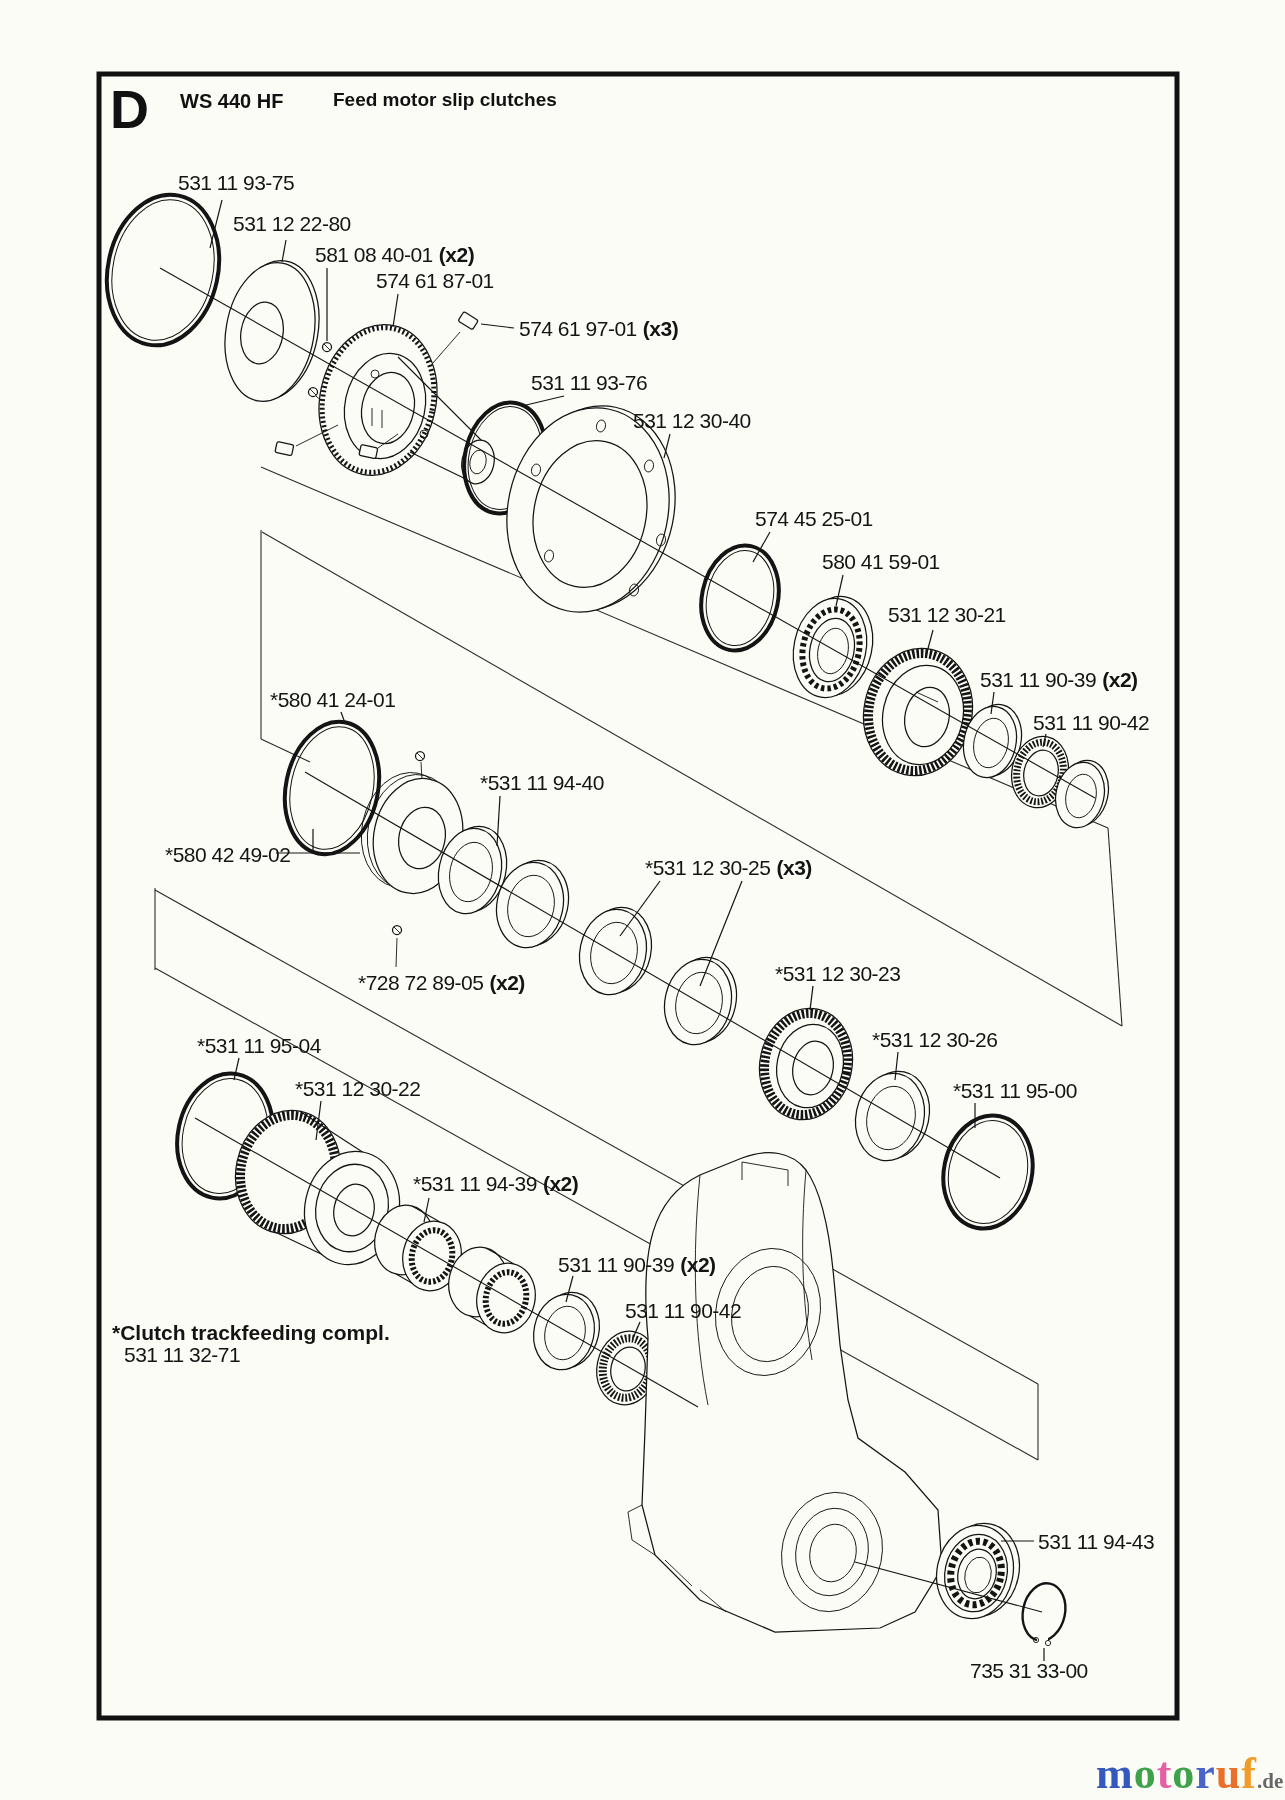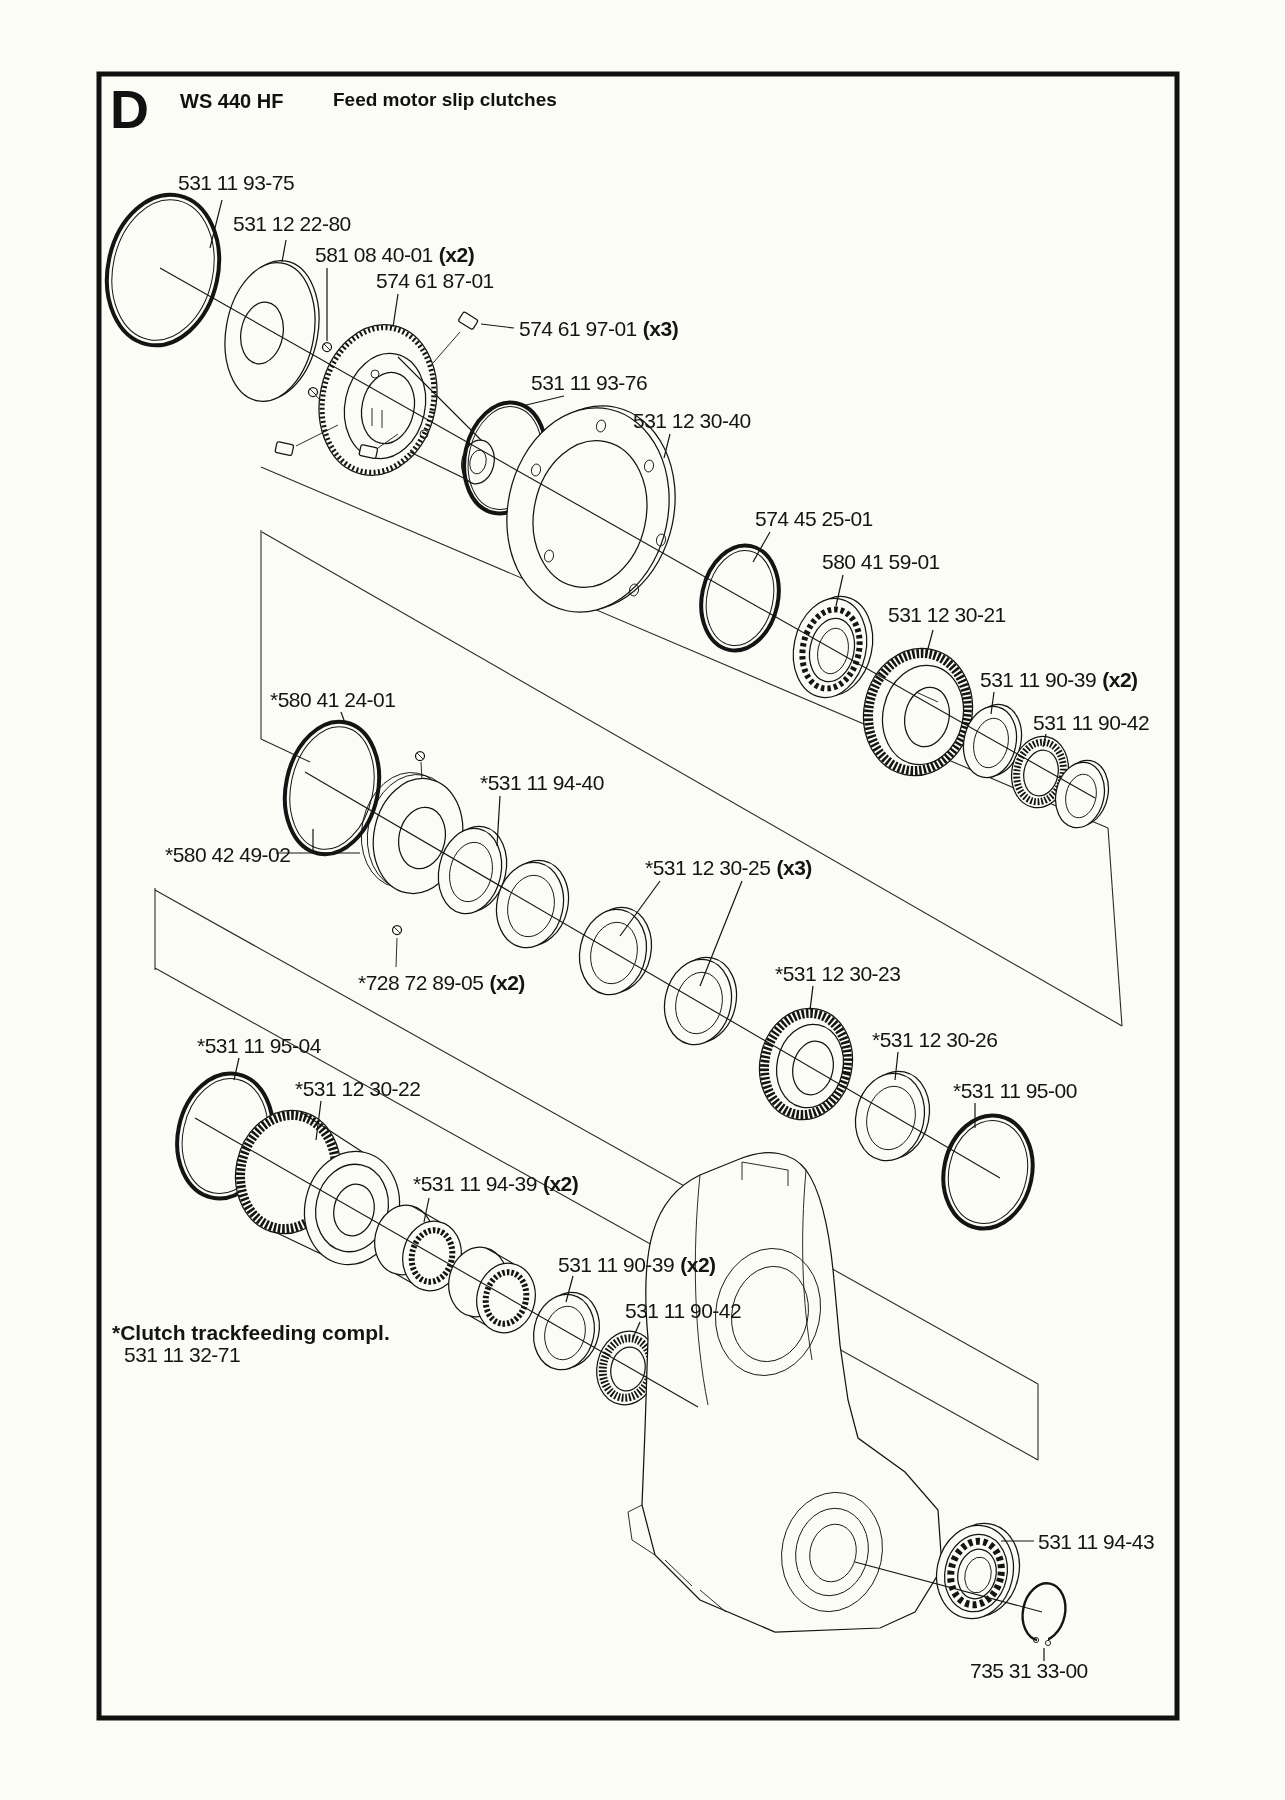--- a/index.html
+++ b/index.html
@@ -361,13 +361,14 @@
     <text class="pl" x="558" y="1272"><tspan>531 11 90-39</tspan><tspan class="b" dx="6">(x2)</tspan></text>
     <text class="pl" x="625" y="1318"><tspan>531 11 90-42</tspan></text>
     <text class="pl" x="1038" y="1549"><tspan>531 11 94-43</tspan></text>
     <text class="pl" x="970" y="1678"><tspan>735 31 33-00</tspan></text>
   </g>
 
   <text class="note1" x="112" y="1340">*Clutch trackfeeding compl.</text>
   <text class="pl" x="124" y="1362">531 11 32-71</text>
 </svg>
 
+<div id="logo"><span style="color:#3558bf">m</span><span style="color:#3fa24b">o</span><span style="color:#e45fa5">t</span><span style="color:#3fa24b">o</span><span style="color:#4a63c9">r</span><span style="color:#e8702a">u</span><span style="color:#f09c28">f</span><span class="de" style="color:#666666">.de</span></div>
 </div>
 
 </body></html>

